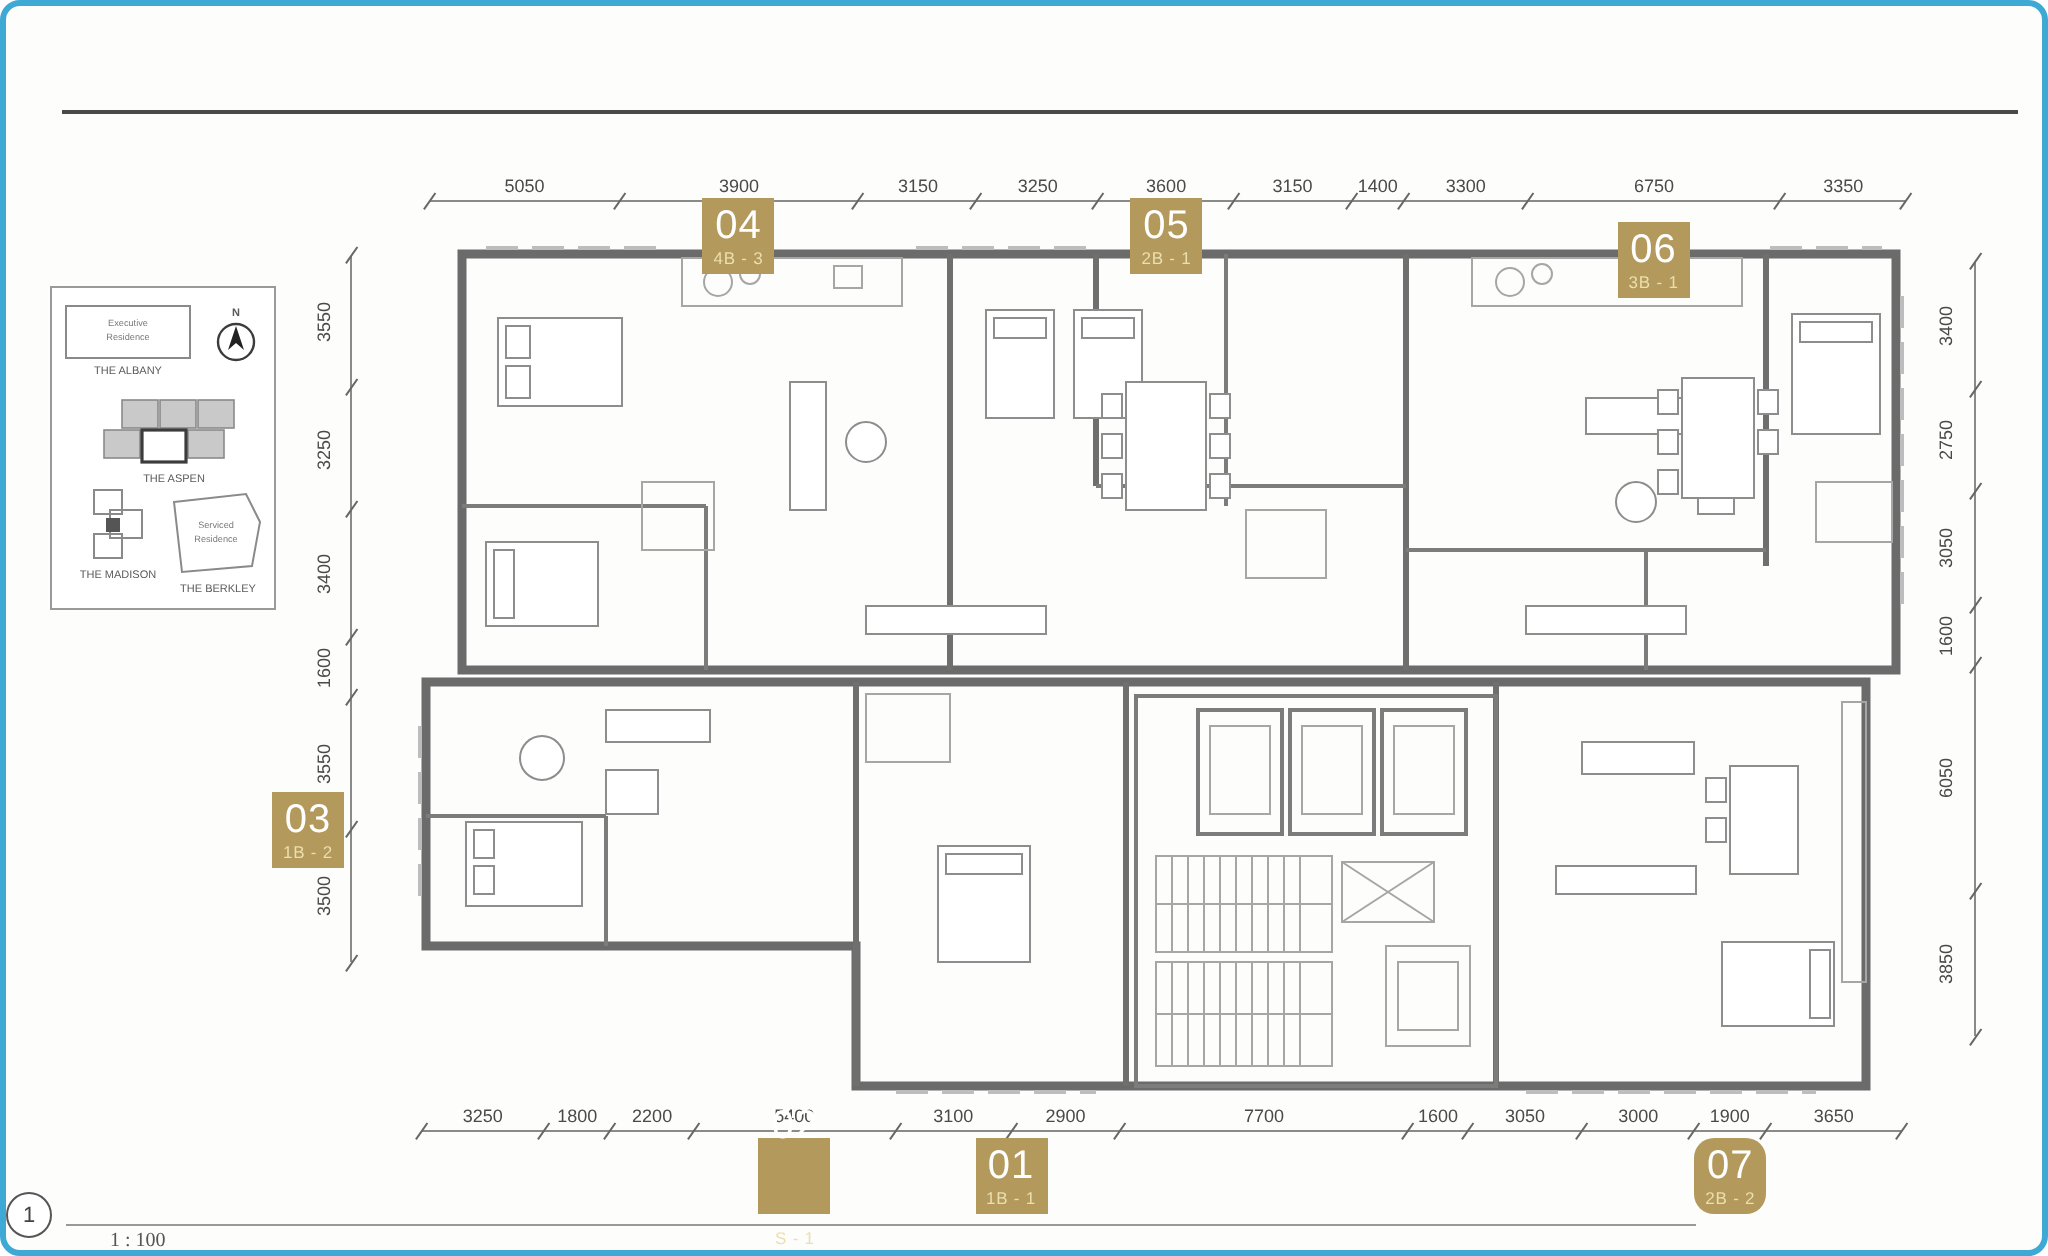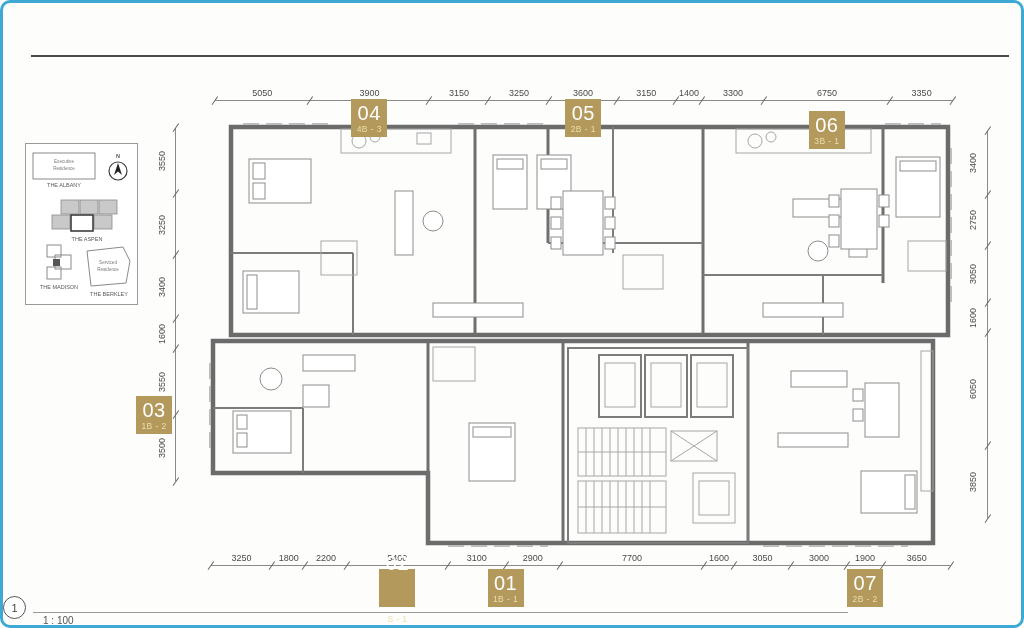--- a/index.html
+++ b/index.html
@@ -43,21 +43,21 @@
   .kp-line{fill:none;stroke:#8a8a8a;stroke-width:1;}
   .kp-hatch{fill:#c9c9c9;stroke:#8a8a8a;stroke-width:.8;}
   .kp-hi{fill:#fff;stroke:#3c3c3c;stroke-width:1.6;}
   .kp-txt{fill:#5a5a5a;font-size:5.5px;font-family:"Liberation Sans",sans-serif;text-anchor:middle;}
   .kp-sub{fill:#7a7a7a;font-size:4.6px;font-family:"Liberation Sans",sans-serif;text-anchor:middle;}
   
   #callout-circle{position:absolute;left:0px;top:593px;width:21px;height:21px;border:1px solid #555;
         border-radius:50%;font-size:11px;color:#444;display:flex;align-items:center;justify-content:center;background:#fff;}
   #footer-label{position:absolute;left:33px;top:588px;font-size:16px;color:#4a4a4a;letter-spacing:.3px;}
   #footer-rule{position:absolute;left:30px;top:609px;width:815px;border-top:1px solid #999;}
-  #footer-scale{position:absolute;left:40px;top:612px;font-size:10px;color:#555;}
+  #footer-scale{position:absolute;left:52px;top:612px;font-size:10px;color:#555;font-family:Liberation Serif, serif;}
 </style>
 </head>
 <body>
 
 <div id="page">
 
   <div id="title-rule"></div>
 
   <svg id="keyplan" width="113" height="162" viewBox="0 0 113 162">
     <rect x="0.5" y="0.5" width="112" height="161" fill="#fff" stroke="#9a9a9a"></rect>
@@ -354,17 +354,17 @@
       <div class="ubtype">1B - 2</div>
     </div>
     <div class="ubadge" style="left: 376.48px; top: 566px; gap: 40px;">
       <div class="ubnum">02</div>
       <div class="ubtype">S - 1</div>
     </div>
     <div class="ubadge" style="left: 484.52px; top: 566px;">
       <div class="ubnum">01</div>
       <div class="ubtype">1B - 1</div>
     </div>
-    <div class="ubadge" style="left: 844.16px; top: 566px;">
+    <div class="ubadge" style="left: 844.16px; top: 566px; border-radius: 10px;">
       <div class="ubnum">07</div>
       <div class="ubtype">2B - 2</div>
     </div>
   </div>
 
 </body></html>

